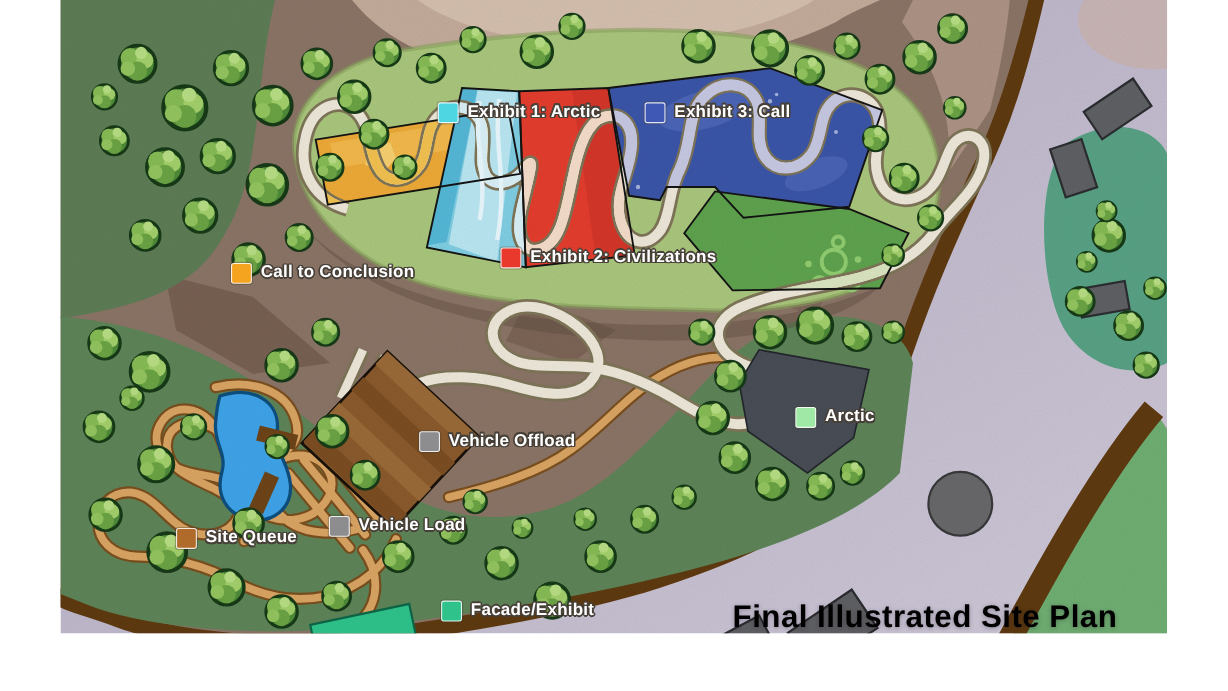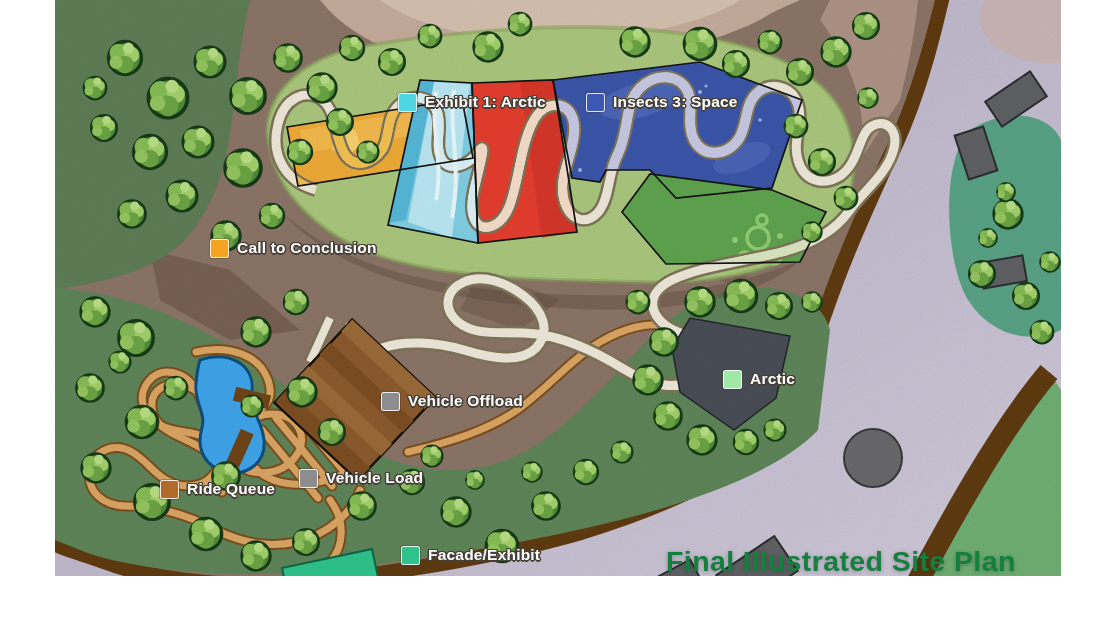--- a/index.html
+++ b/index.html
@@ -6,21 +6,21 @@
   .stage{position:relative;width:1116px;height:576px;background:#ffffff;overflow:hidden;
          font-family:"Liberation Sans","DejaVu Sans",sans-serif;}
   .stage svg{position:absolute;left:0;top:0;}
   .map-label{position:absolute;display:flex;align-items:flex-start;white-space:nowrap;}
   .swatch{display:inline-block;width:17px;height:17px;border-radius:2.5px;margin-right:8px;flex:0 0 auto;
           border:1px solid rgba(255,255,255,.85);box-shadow:0 0 0 1px rgba(70,60,50,.35);}
   .label-text{color:#ffffff;font-weight:bold;font-size:15.5px;line-height:17px;letter-spacing:.2px;
       text-shadow:-1.5px 0 0 #474038,1.5px 0 0 #474038,0 -1.5px 0 #474038,0 1.5px 0 #474038,
                   -1.1px -1.1px 0 #474038,1.1px 1.1px 0 #474038,-1.1px 1.1px 0 #474038,1.1px -1.1px 0 #474038;}
   .label-text .line2{display:block;margin-top:3px;}
-  .plan-title{position:absolute;left:666px;top:545px;color:#15803d;font-size:28.5px;font-weight:bold;
+  .plan-title{position:absolute;left:666px;top:545px;color:#000000;font-size:28.5px;font-weight:bold;
       letter-spacing:.4px;text-shadow:0 1px 4px rgba(40,30,50,.35);}
 </style>
 </head>
 <body>
 
 <div class="stage">
 
 <svg width="1116" height="628" viewBox="0 0 1116 628">
   <defs>
     <clipPath id="mapClip">
@@ -310,41 +310,45 @@
     <rect x="55" y="0" width="1006" height="628" filter="url(#grain)" opacity=".14"></rect>
   </g>
 </svg>
 
 <div class="map-label" style="left:398px;top:93px">
   <span class="swatch" style="background-color: rgb(79, 214, 227);"></span>
   <span class="label-text">Exhibit 1: Arctic</span>
 </div>
 <div class="map-label" style="left:586px;top:93px">
   <span class="swatch" style="background-color: rgb(63, 87, 181);"></span>
-  <span class="label-text">Insects 3: Space</span>
+  <span class="label-text">Exhibit 3: Call</span>
+</div>
+<div class="map-label" style="left:455px;top:225px">
+  <span class="swatch" style="background-color: rgb(232, 57, 44);"></span>
+  <span class="label-text">Exhibit 2: Civilizations</span>
 </div>
 <div class="map-label" style="left:210px;top:239px">
   <span class="swatch" style="background-color: rgb(245, 164, 31);"></span>
   <span class="label-text">Call to Conclusion</span>
 </div>
 <div class="map-label" style="left:381px;top:392px">
   <span class="swatch" style="background-color: rgb(141, 141, 144);"></span>
   <span class="label-text">Vehicle Offload</span>
 </div>
 <div class="map-label" style="left:299px;top:469px">
   <span class="swatch" style="background-color: rgb(141, 141, 144);"></span>
   <span class="label-text">Vehicle Load</span>
 </div>
 <div class="map-label" style="left:723px;top:370px">
   <span class="swatch" style="background-color: rgb(159, 232, 166);"></span>
   <span class="label-text">Arctic</span>
 </div>
 <div class="map-label" style="left:160px;top:480px">
   <span class="swatch" style="background-color: rgb(176, 107, 42);"></span>
-  <span class="label-text">Ride Queue</span>
+  <span class="label-text">Site Queue</span>
 </div>
 <div class="map-label" style="left:401px;top:546px">
   <span class="swatch" style="background-color: rgb(47, 194, 139);"></span>
   <span class="label-text">Facade/Exhibit</span>
 </div>
 
 <div class="plan-title">Final Illustrated Site Plan</div>
 
 </div>
 

